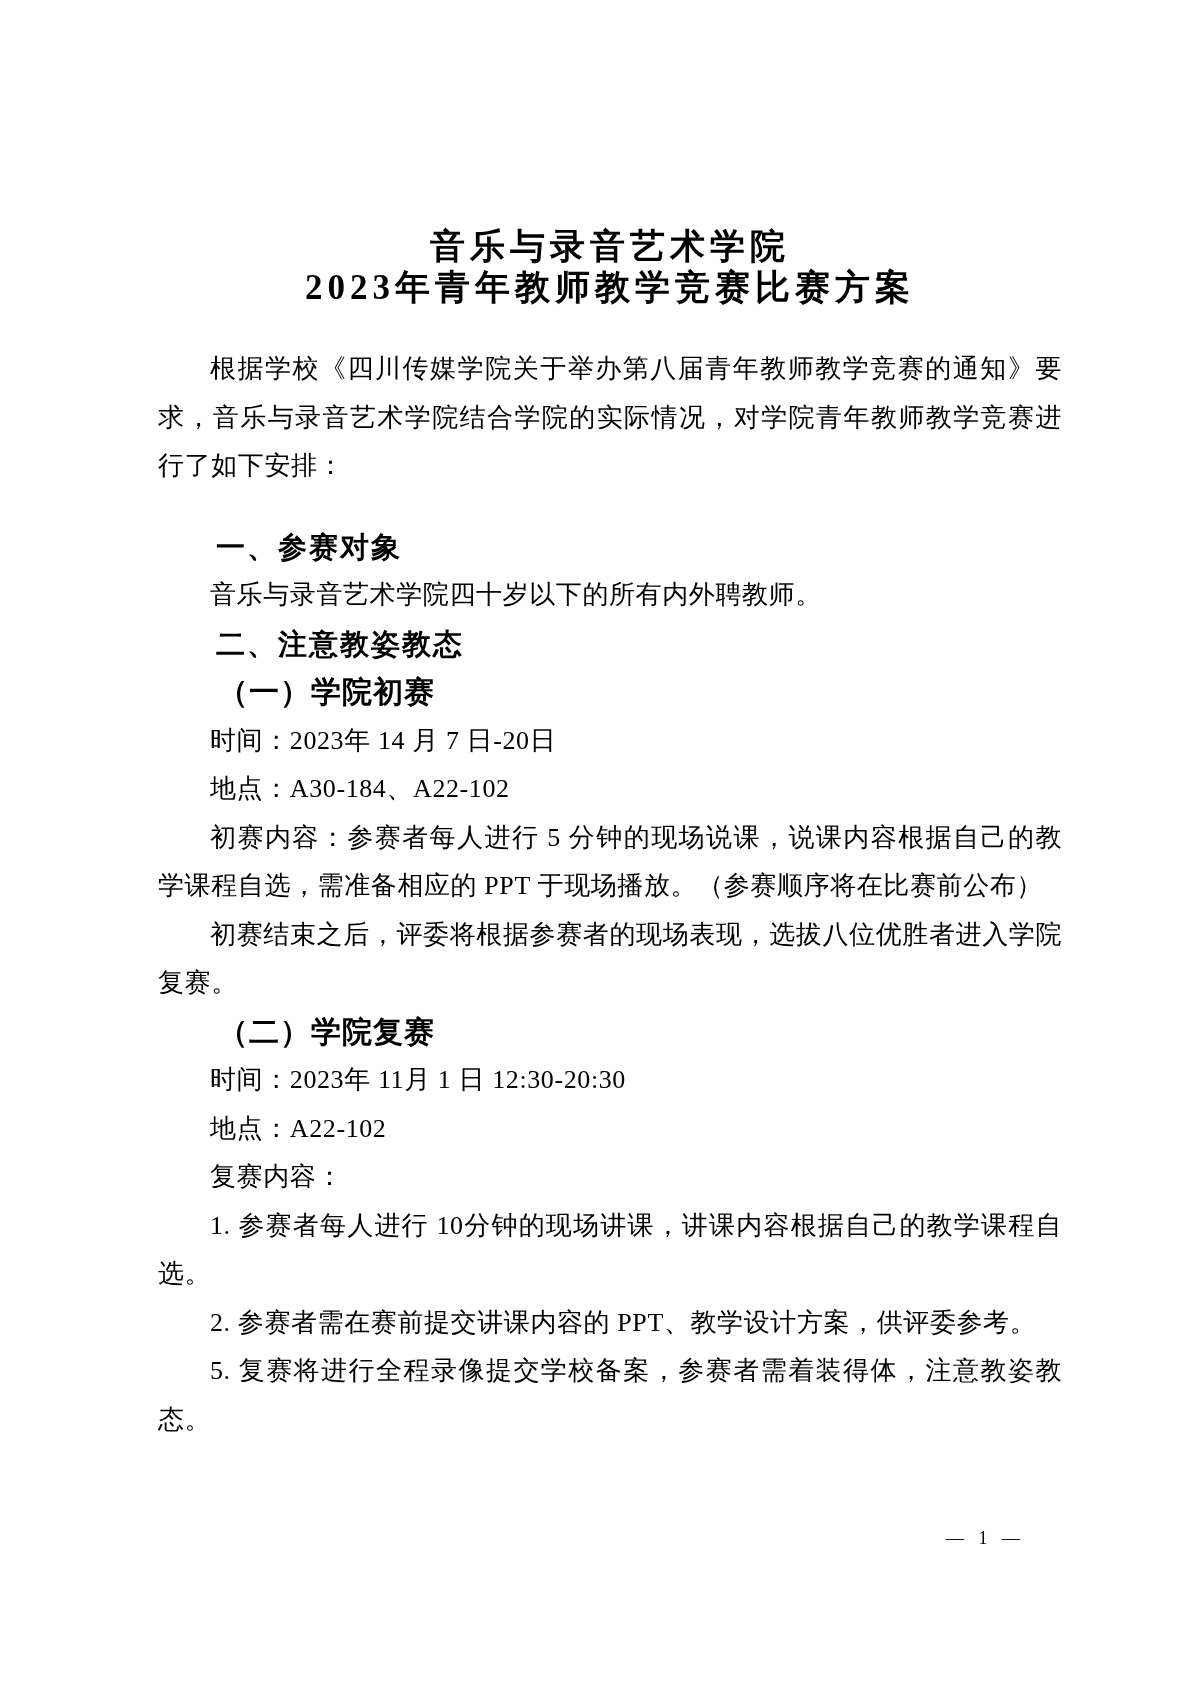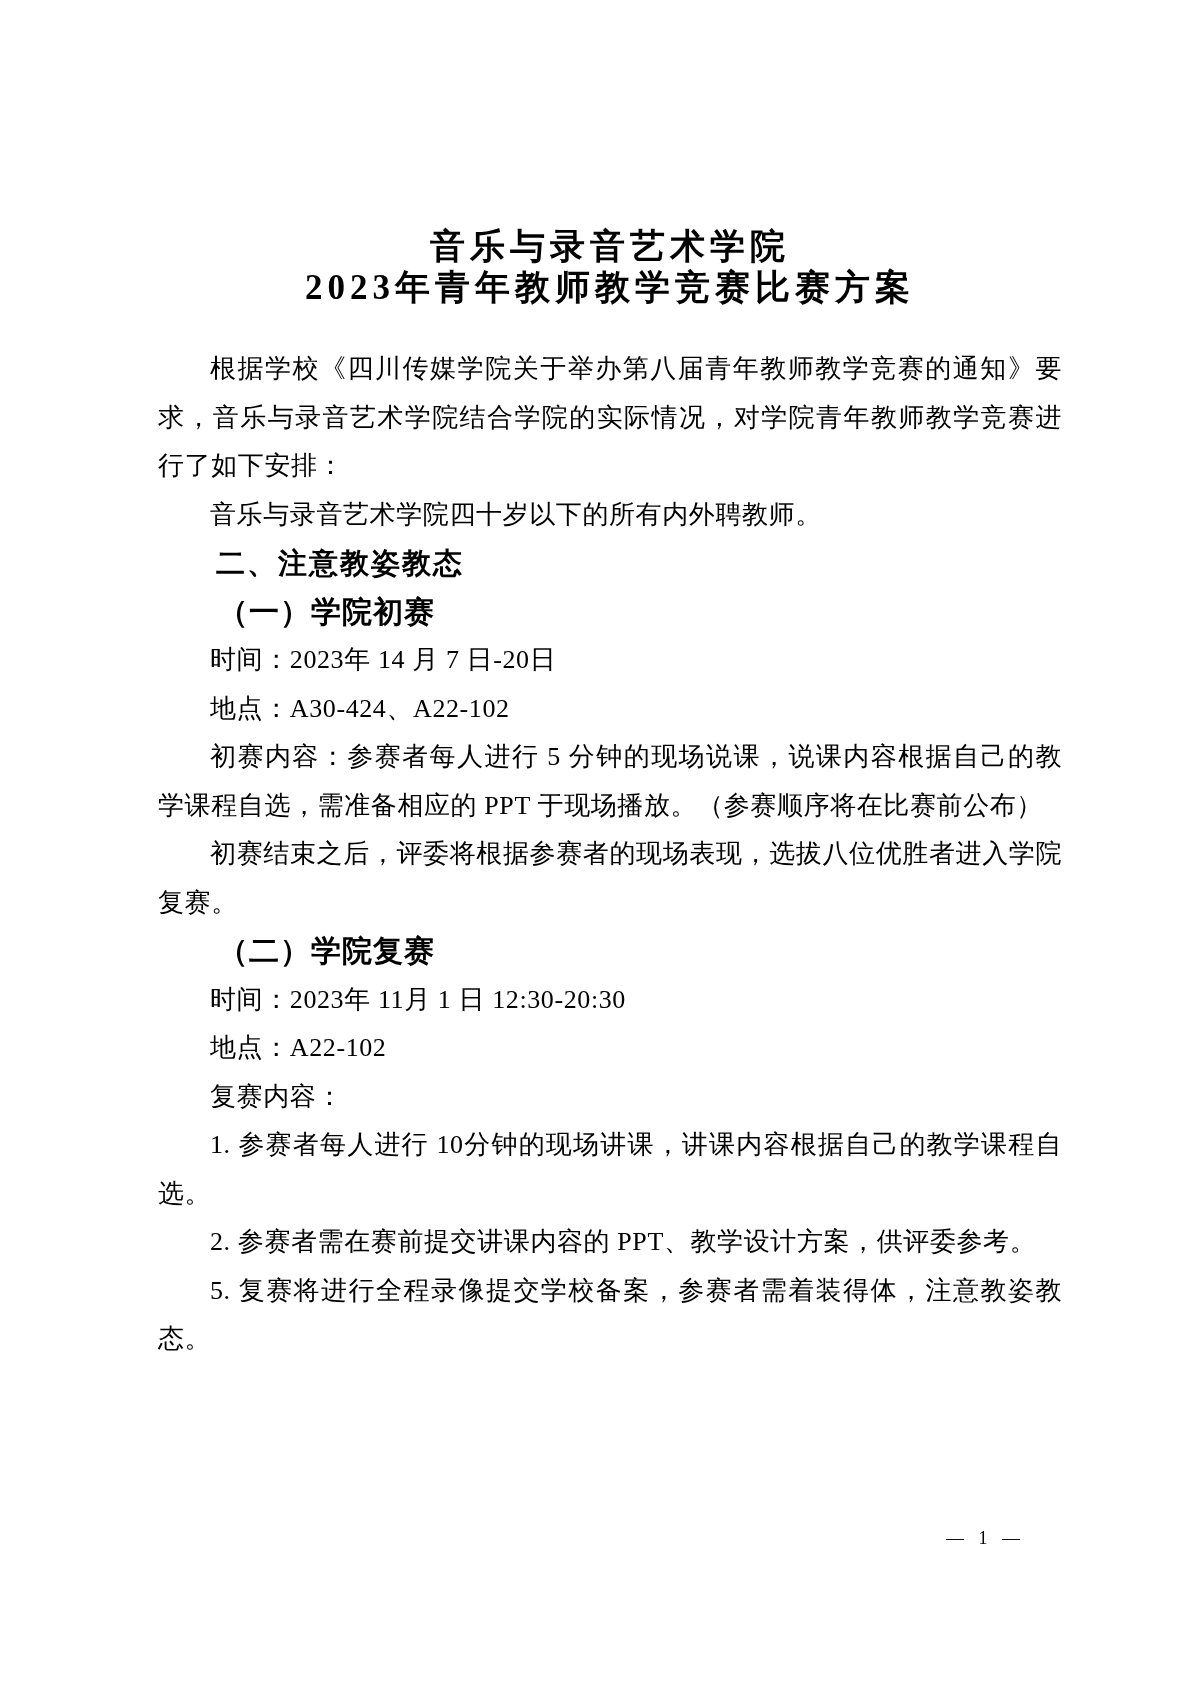--- a/index.html
+++ b/index.html
@@ -78,27 +78,28 @@
 <div class="page">
   <div class="content">
 
     <div class="doc-title">
       <div>音乐与录音艺术学院</div>
       <div>2023年青年教师教学竞赛比赛方案</div>
     </div>
 
     <p class="para intro">根据学校《四川传媒学院关于举办第八届青年教师教学竞赛的通知》要求，音乐与录音艺术学院结合学院的实际情况，对学院青年教师教学竞赛进行了如下安排：</p>
 
+    <h2 class="h1 first">一、参赛对象</h2>
     <p class="para">音乐与录音艺术学院四十岁以下的所有内外聘教师。</p>
 
     <h2 class="h1">二、注意教姿教态</h2>
 
     <h3 class="h2">（一）学院初赛</h3>
     <p class="para">时间：2023年 14 月 7 日-20日</p>
-    <p class="para">地点：A30-424、A22-102</p>
+    <p class="para">地点：A30-184、A22-102</p>
     <p class="para">初赛内容：参赛者每人进行 5 分钟的现场说课，说课内容根据自己的教学课程自选，需准备相应的 PPT 于现场播放。（参赛顺序将在比赛前公布）</p>
     <p class="para">初赛结束之后，评委将根据参赛者的现场表现，选拔八位优胜者进入学院复赛。</p>
 
     <h3 class="h2">（二）学院复赛</h3>
     <p class="para">时间：2023年 11月 1 日 12:30-20:30</p>
     <p class="para">地点：A22-102</p>
     <p class="para">复赛内容：</p>
     <p class="para">1. 参赛者每人进行 10分钟的现场讲课，讲课内容根据自己的教学课程自选。</p>
     <p class="para">2. 参赛者需在赛前提交讲课内容的 PPT、教学设计方案，供评委参考。</p>
     <p class="para">5. 复赛将进行全程录像提交学校备案，参赛者需着装得体，注意教姿教态。</p>

